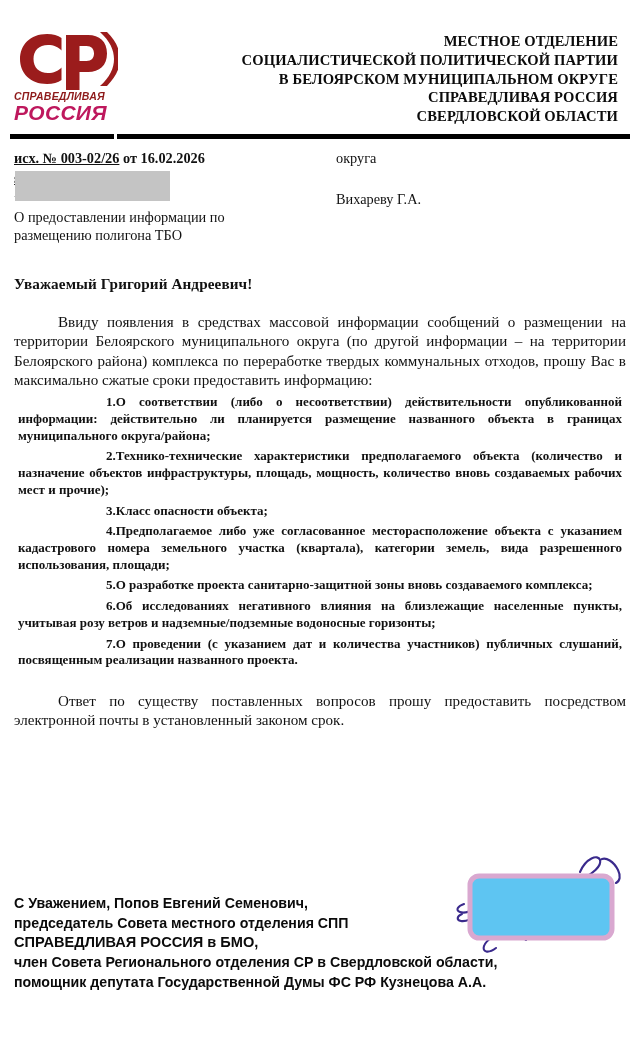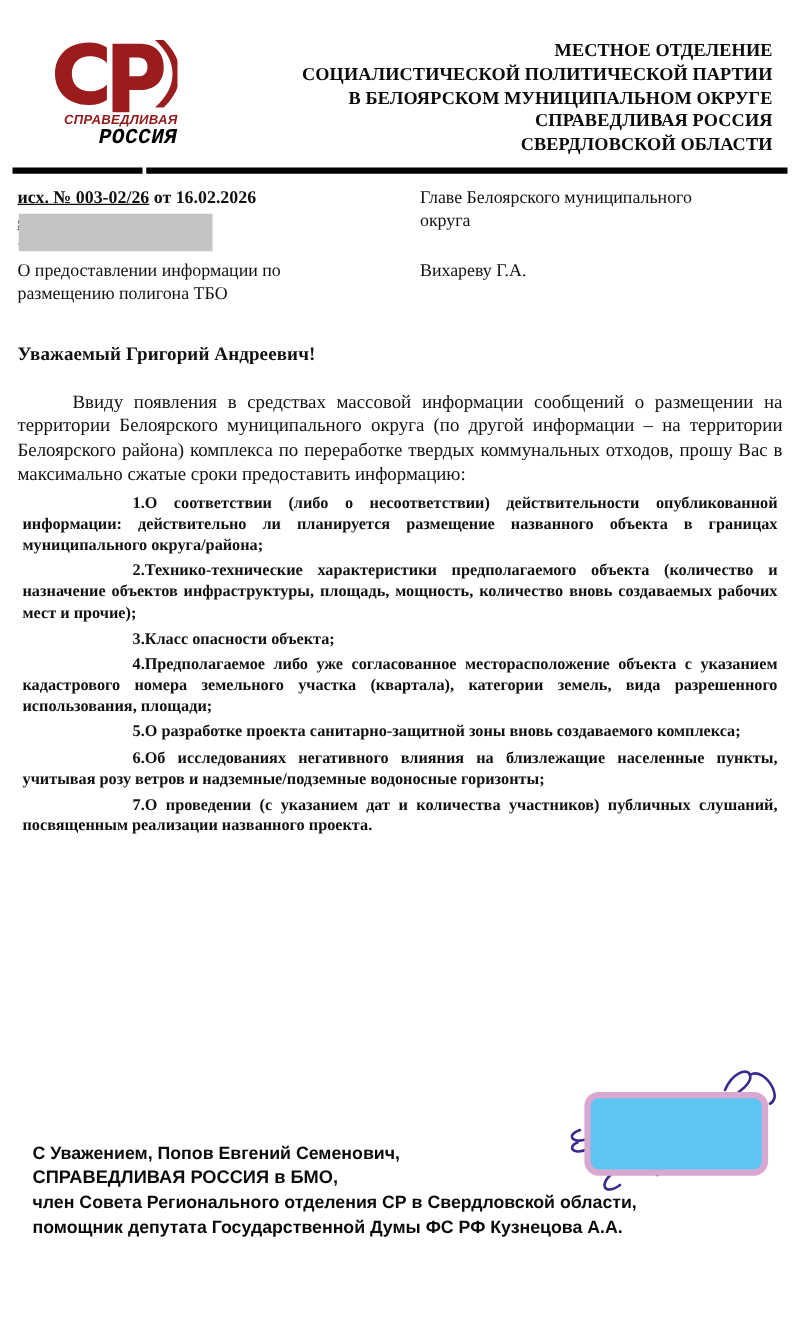--- a/index.html
+++ b/index.html
@@ -28,44 +28,44 @@
     align-items: flex-start;
     padding: 22px 14px 0 14px;
     box-sizing: border-box;
   }
   .logo-block {
     width: 128px;
     flex: 0 0 128px;
     padding-top: 6px;
     display: flex;
     flex-direction: column;
-    align-items: flex-end;
+    align-items: flex-start;
   }
   .logo-mark {
     width: 104px;
     height: 62px;
     display: block;
   }
   .logo-word-top {
     font-family: "Liberation Sans", "DejaVu Sans", sans-serif;
     font-weight: bold;
     font-style: italic;
     color: #8E1A1A;
     font-size: 10.5px;
     letter-spacing: 0.2px;
     line-height: 1.05;
     margin-top: 1px;
     white-space: nowrap;
   }
   .logo-word-bottom {
-    font-family: Liberation Mono, monospace;
+    font-family: Liberation Sans, sans-serif;
     font-weight: bold;
     font-style: italic;
-    color: #000000;
-    font-size: 17px;
+    color: #be185d;
+    font-size: 21px;
     letter-spacing: 0.3px;
     line-height: 1.05;
     white-space: nowrap;
   }
 
   .org-title {
     flex: 1 1 auto;
     text-align: right;
     font-family: "Liberation Serif", "DejaVu Serif", serif;
     font-weight: bold;
@@ -192,21 +192,21 @@
   }
   .list-item .num {
     display: inline-block;
     min-width: 32px;
   }
   .para-gap { height: 19px; }
 
   
   .signature-area {
     position: absolute;
-    left: 12px;
+    left: 0;
     right: 0;
     bottom: 62px;
     padding: 0 14px;
     box-sizing: border-box;
   }
   .sig-text {
     font-family: "Liberation Sans", "DejaVu Sans", sans-serif;
     font-weight: bold;
     font-size: 14.2px;
     line-height: 1.37;
@@ -274,21 +274,20 @@
         <div class="redact-cover"></div>
       </div>
 
       <div class="subject">
         <span>О предоставлении информации по</span>
         <span>размещению полигона ТБО</span>
       </div>
     </div>
 
     <div class="meta-right">
-      <span class="addressee-line">Главе Белоярского муниципального</span>
       <span class="addressee-line">округа</span>
       <div class="addressee-gap"></div>
       <span class="addressee-line">Вихареву Г.А.</span>
     </div>
   </div>
 
   <div class="body">
 
     <div class="salutation">Уважаемый Григорий Андреевич!</div>
 
@@ -311,25 +310,27 @@
     </p>
     <p class="list-item">
       <span class="num">6.</span><span>Об исследованиях негативного влияния на близлежащие населенные пункты, учитывая розу ветров и надземные/подземные водоносные горизонты;</span>
     </p>
     <p class="list-item">
       <span class="num">7.</span><span>О проведении (с указанием дат и количества участников) публичных слушаний, посвященным реализации названного проекта.</span>
     </p>
 
     <div class="para-gap"></div>
 
+    <p class="para">Ответ по существу поставленных вопросов прошу предоставить посредством электронной почты в установленный законом срок.</p>
   </div>
 
   <div class="signature-area">
     <div class="sig-text">
       <span>С Уважением, Попов Евгений Семенович,</span>
+      <span>председатель Совета местного отделения СПП</span>
       <span class="wide">СПРАВЕДЛИВАЯ РОССИЯ в БМО,</span>
       <span>член Совета Регионального отделения СР в Свердловской области,</span>
       <span>помощник депутата Государственной Думы ФС РФ Кузнецова А.А.</span>
     </div>
   </div>
 
   <div class="stamp">
     <svg viewBox="0 0 182 118" aria-hidden="true">
 
       <g fill="none" stroke="#3A2A8C" stroke-width="2.1" stroke-linecap="round">

